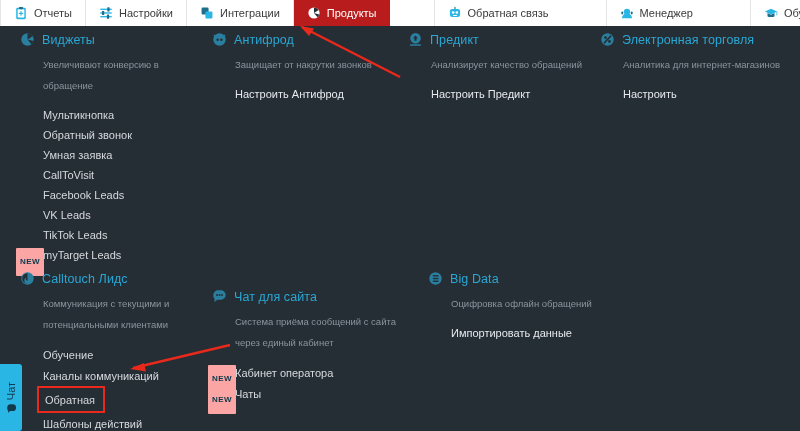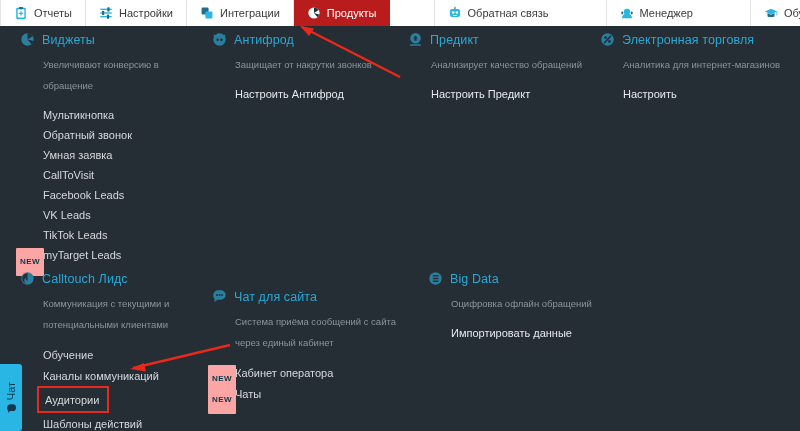--- a/index.html
+++ b/index.html
@@ -279,21 +279,21 @@
       </div>
       <div class="sec-sub">Коммуникация с текущими и потенциальными клиентами</div>
       <div class="links tight">
         <div class="lnk">
             <span>Обучение</span>
           </div>
         <div class="lnk">
             <span>Каналы коммуникаций</span>
           </div>
         <div class="lnk boxed">
-            <span>Аудитории</span>
+            <span>Обратная</span>
           </div>
         <div class="lnk">
             <span>Шаблоны действий</span>
           </div>
         <div class="lnk">
             <span>Журнал действий</span>
           </div>
         
       </div>
     </div>

